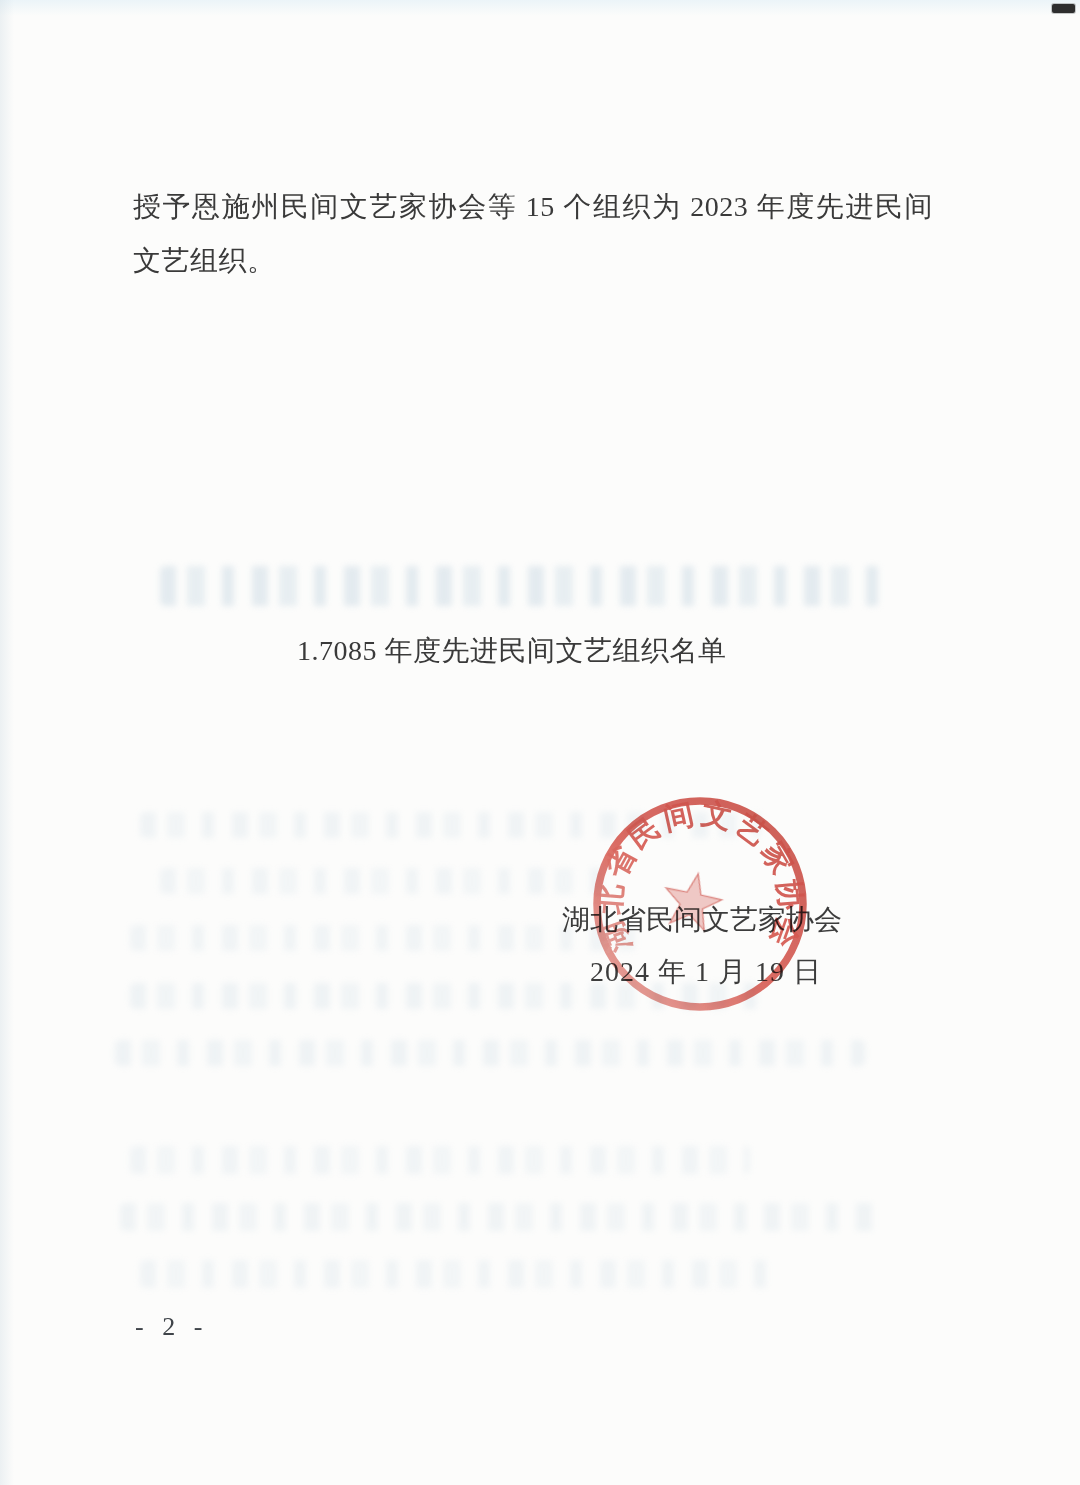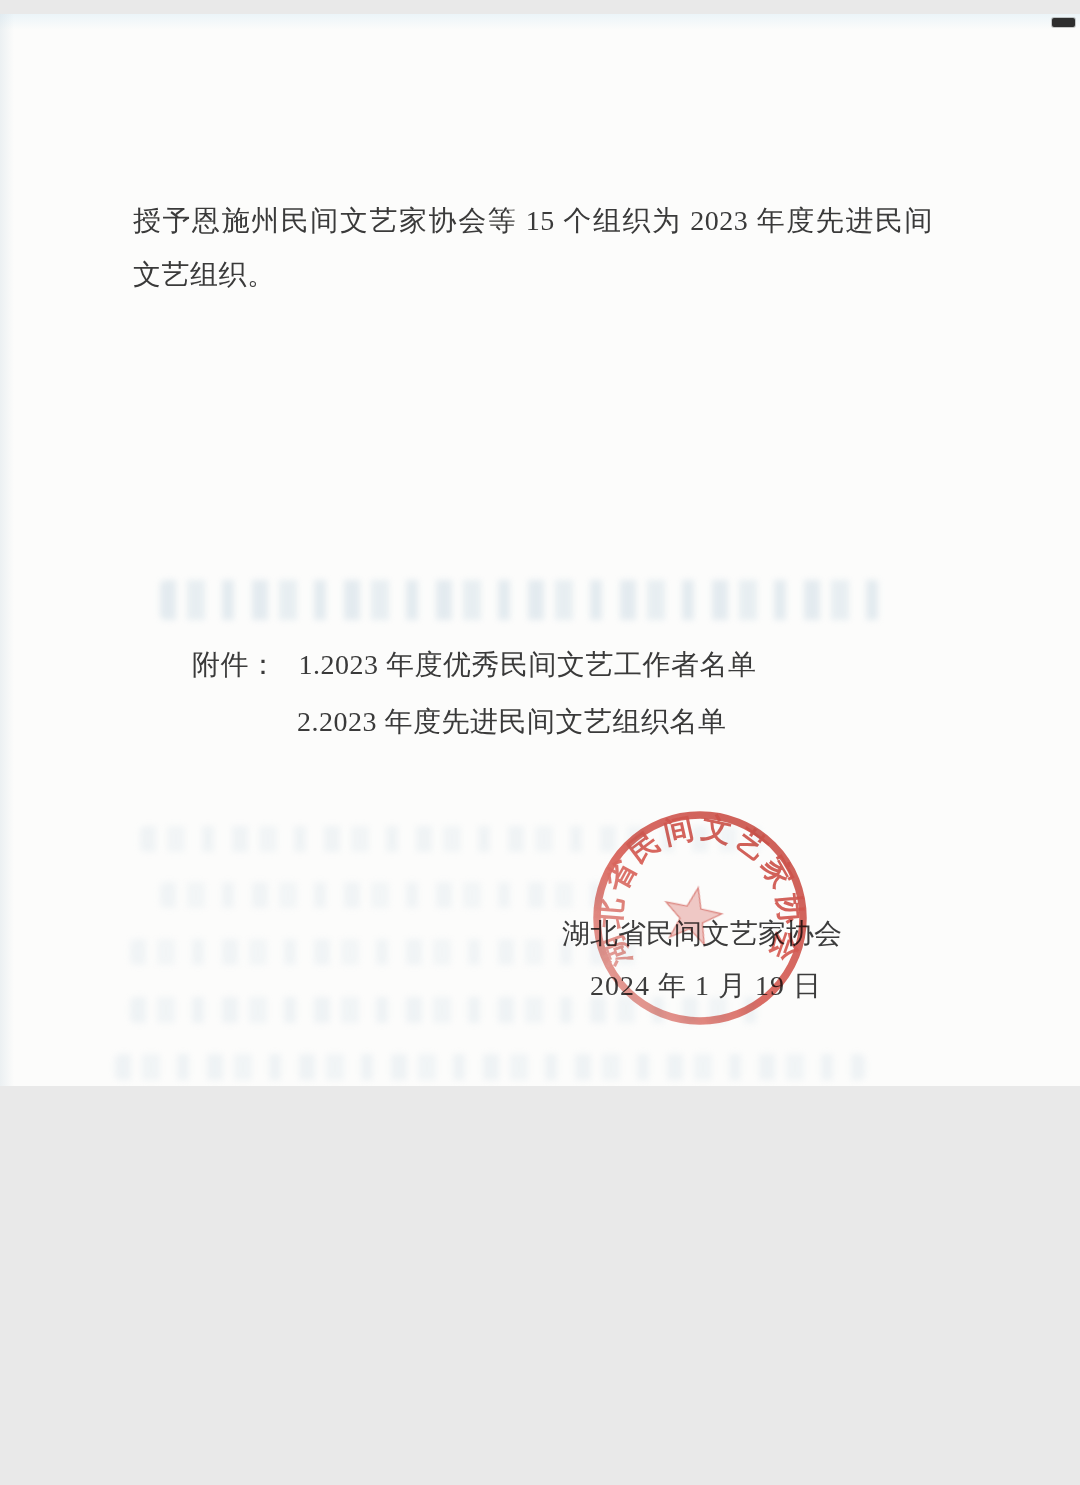--- a/index.html
+++ b/index.html
@@ -1,19 +1,19 @@
 <!DOCTYPE html>
 <html><head>
 <meta charset="utf-8">
 <style>
   html,body{margin:0;padding:0;background:#e9e9e9;}
   .page{
     position:relative;
-    width:1080px;height:1072px;
-    margin:14px auto;
+    width:1080px;height:1485px;
+    margin:0 auto;
     background:#fcfcfb;
     overflow:hidden;
     font-family:"Liberation Serif","DejaVu Serif",serif;
     color:#3a3a3a;
   }
   
   .edge-top{position:absolute;left:0;top:0;width:100%;height:16px;
     background:linear-gradient(180deg,rgba(222,238,246,.55),rgba(255,255,255,0));pointer-events:none;}
   .edge-left{position:absolute;left:0;top:0;width:14px;height:100%;
     background:linear-gradient(90deg,rgba(205,218,226,.35),rgba(255,255,255,0));pointer-events:none;}
@@ -78,25 +78,22 @@
 
   <div class="corner-mark"></div>
 
   <div class="body-text">
     <p>授予恩施州民间文艺家协会等 15 个组织为 2023 年度先进民间文艺组织。</p>
   </div>
 
   <div class="ghost" style="left:160px;top:566px;width:720px;height:40px;opacity:.55"></div>
 
   <div class="attach">
-    <div class="attach-line1">
-      <span class="attach-label">附件：</span><span>1.2023 年度优秀民间文艺工作者名单</span>
-    </div>
     <div class="attach-line2">
-      <span>2.2023 年度先进民间文艺组织名单</span>
+      <span>1.7085 年度先进民间文艺组织名单</span>
     </div>
   </div>
 
   <div class="ghost" style="left:140px;top:812px;width:620px;height:26px;opacity:.28"></div>
   <div class="ghost" style="left:160px;top:868px;width:460px;height:26px;opacity:.26"></div>
   <div class="ghost" style="left:130px;top:925px;width:520px;height:26px;opacity:.26"></div>
   <div class="ghost" style="left:130px;top:983px;width:640px;height:26px;opacity:.30"></div>
   <div class="ghost" style="left:115px;top:1040px;width:750px;height:26px;opacity:.30"></div>
   <div class="ghost" style="left:130px;top:1146px;width:620px;height:28px;opacity:.26"></div>
   <div class="ghost" style="left:120px;top:1203px;width:760px;height:28px;opacity:.28"></div>

